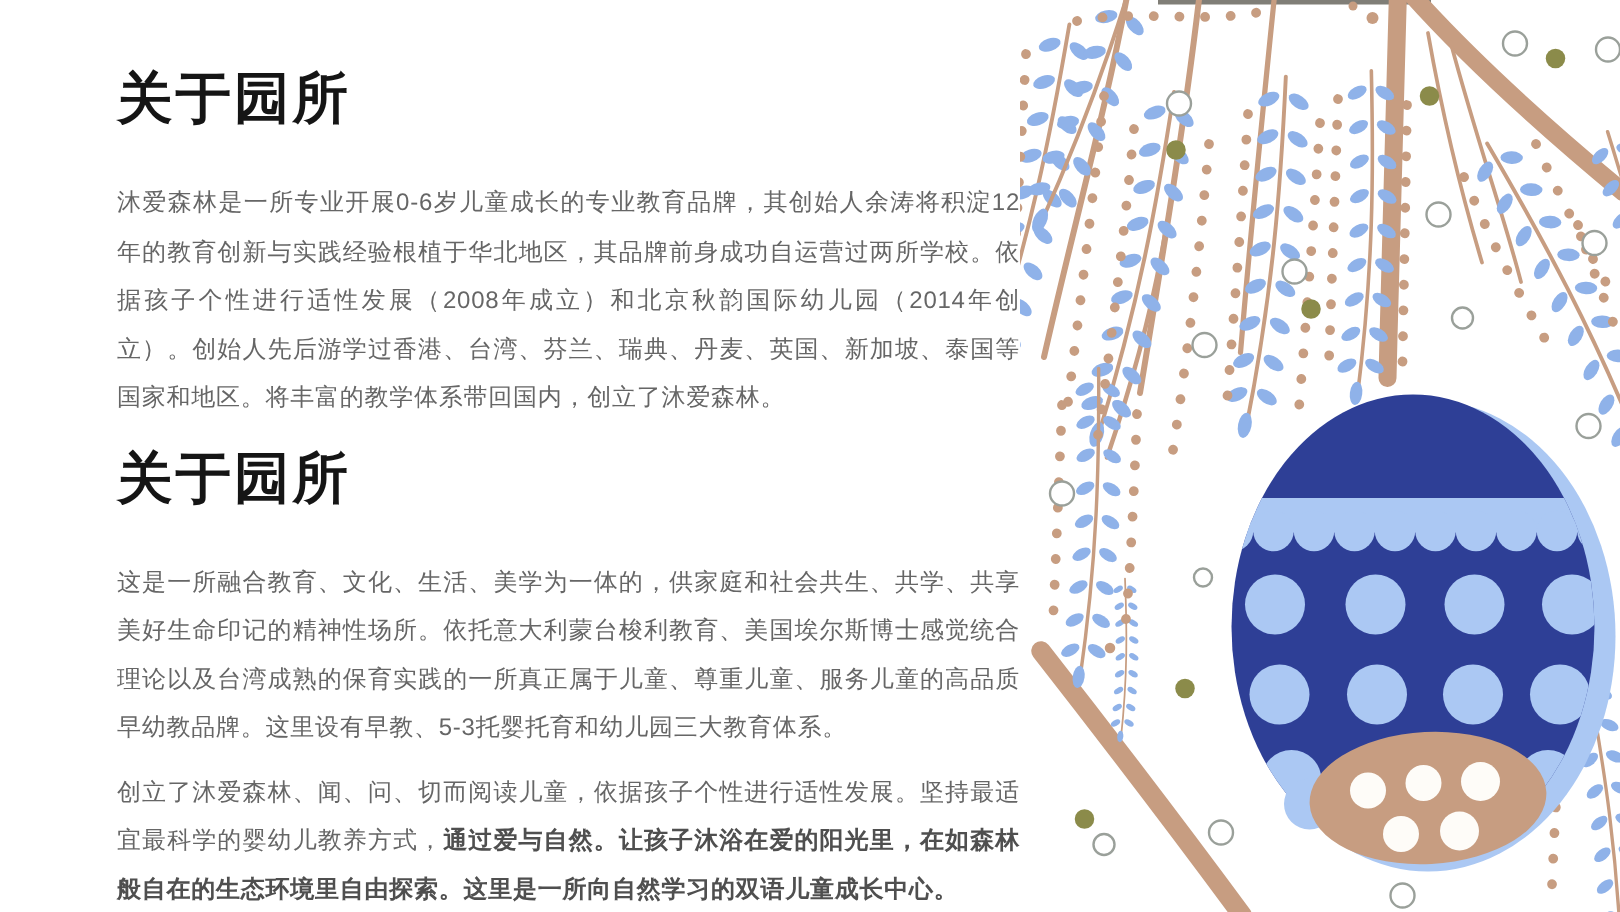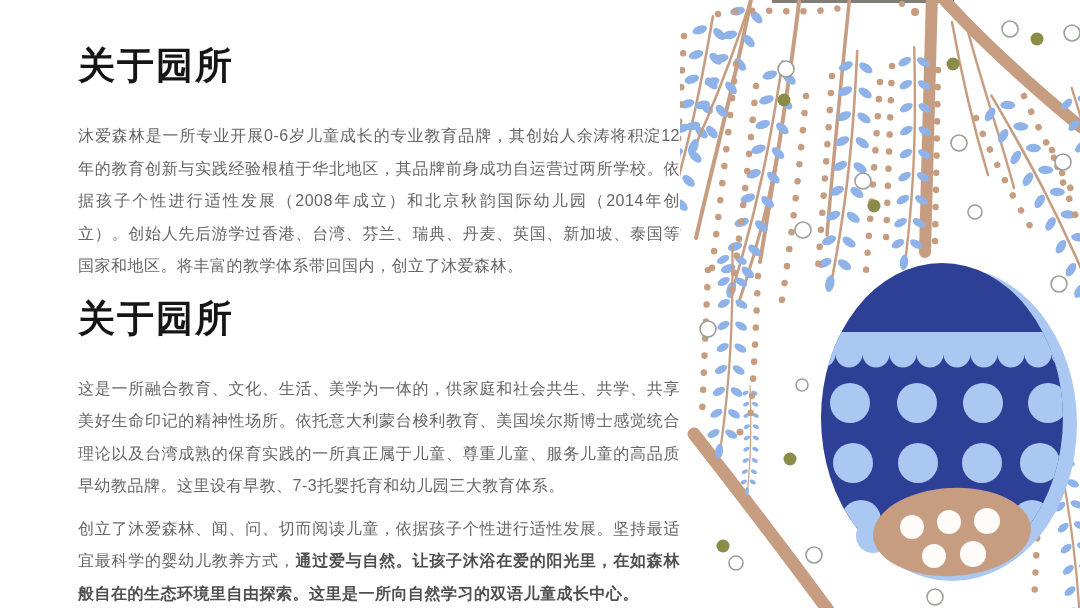--- a/index.html
+++ b/index.html
@@ -38,21 +38,21 @@
 </head>
 <body>
 
 <div class="content">
   <section class="brand">
     <h1>关于园所</h1>
     <p>沐爱森林是一所专业开展0-6岁儿童成长的专业教育品牌，其创始人余涛将积淀12年的教育创新与实践经验根植于华北地区，其品牌前身成功自运营过两所学校。依据孩子个性进行适性发展（2008年成立）和北京秋韵国际幼儿园（2014年创立）。创始人先后游学过香港、台湾、芬兰、瑞典、丹麦、英国、新加坡、泰国等国家和地区。将丰富的教学体系带回国内，创立了沐爱森林。</p>
   </section>
   <section class="park">
     <h1>关于园所</h1>
-    <p>这是一所融合教育、文化、生活、美学为一体的，供家庭和社会共生、共学、共享美好生命印记的精神性场所。依托意大利蒙台梭利教育、美国埃尔斯博士感觉统合理论以及台湾成熟的保育实践的一所真正属于儿童、尊重儿童、服务儿童的高品质早幼教品牌。这里设有早教、7-3托婴托育和幼儿园三大教育体系。</p>
+    <p>这是一所融合教育、文化、生活、美学为一体的，供家庭和社会共生、共学、共享美好生命印记的精神性场所。依托意大利蒙台梭利教育、美国埃尔斯博士感觉统合理论以及台湾成熟的保育实践的一所真正属于儿童、尊重儿童、服务儿童的高品质早幼教品牌。这里设有早教、5-3托婴托育和幼儿园三大教育体系。</p>
     <p class="second"><span>创立了沐爱森林、闻、问、切而阅读儿童，依据孩子个性进行适性发展。坚持最适宜最科学的婴幼儿教养方式，</span><strong>通过爱与自然。让孩子沐浴在爱的阳光里，在如森林般自在的生态环境里自由探索。这里是一所向自然学习的双语儿童成长中心。</strong></p>
   </section>
 </div>
 
 <div class="illustration">
 <svg width="400" height="608" viewBox="0 0 400 608" xmlns="http://www.w3.org/2000/svg">
 
   <defs>
 
     <g id="frond">

